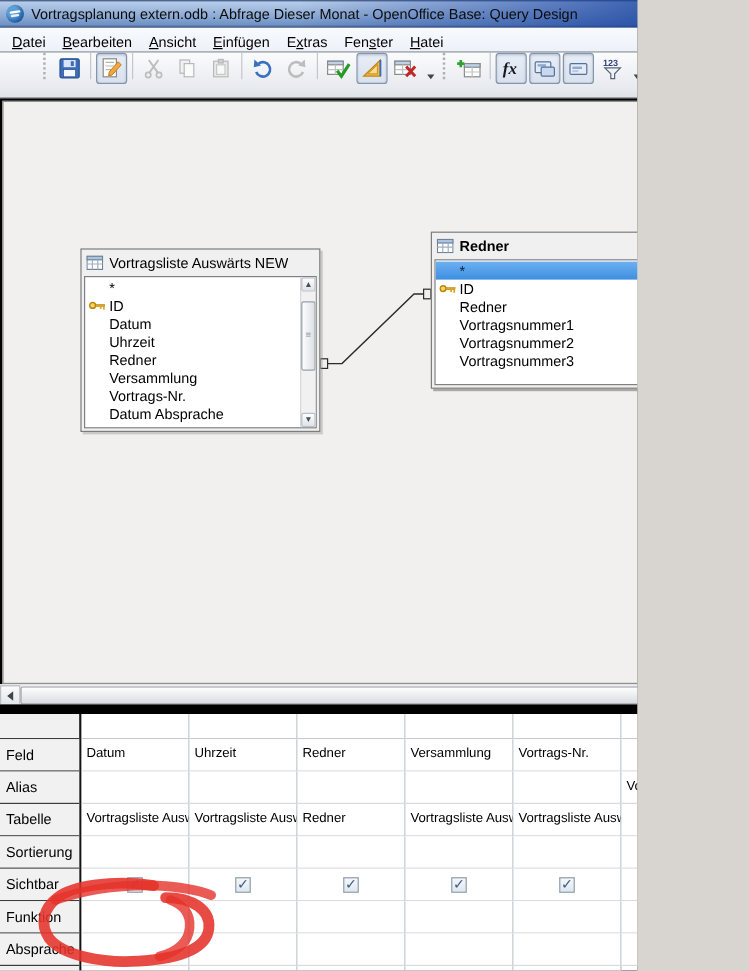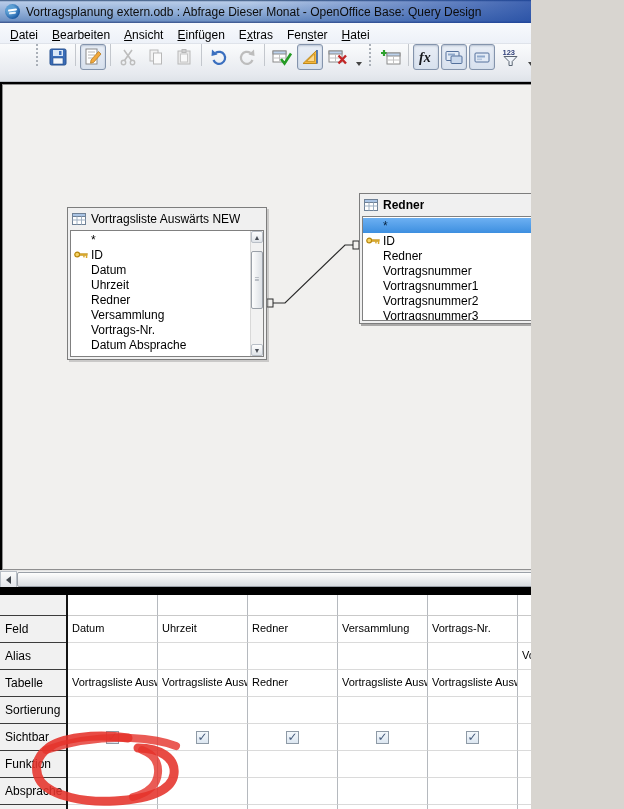--- a/index.html
+++ b/index.html
@@ -344,24 +344,20 @@
                 </svg>
               </span>
               <span class="field-label">ID</span>
             </div>
             <div class="field-row">
               <span class="field-icon"></span>
               <span class="field-label">Redner</span>
             </div>
             <div class="field-row">
               <span class="field-icon"></span>
-              <span class="field-label">Vortragsnummer</span>
-            </div>
-            <div class="field-row">
-              <span class="field-icon"></span>
               <span class="field-label">Vortragsnummer1</span>
             </div>
             <div class="field-row">
               <span class="field-icon"></span>
               <span class="field-label">Vortragsnummer2</span>
             </div>
             <div class="field-row">
               <span class="field-icon"></span>
               <span class="field-label">Vortragsnummer3</span>
             </div>

